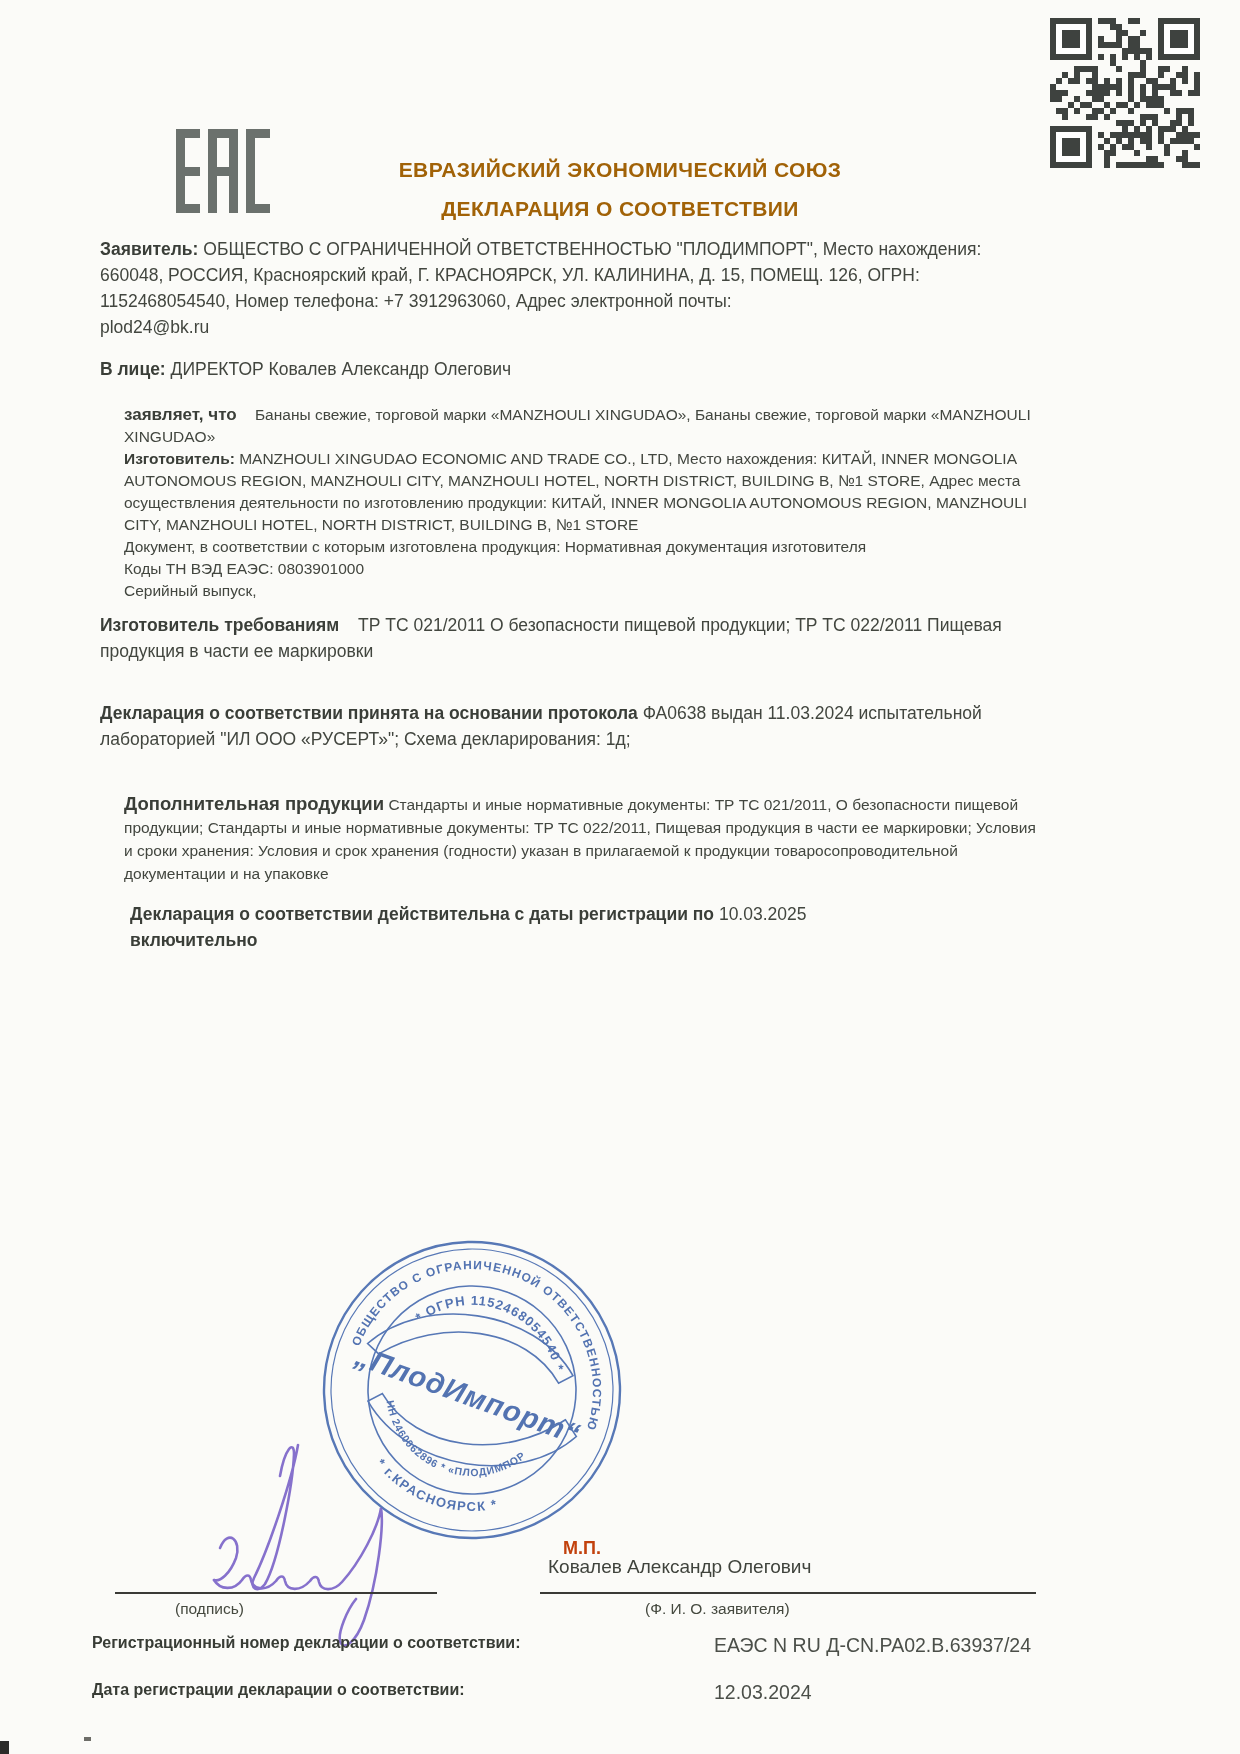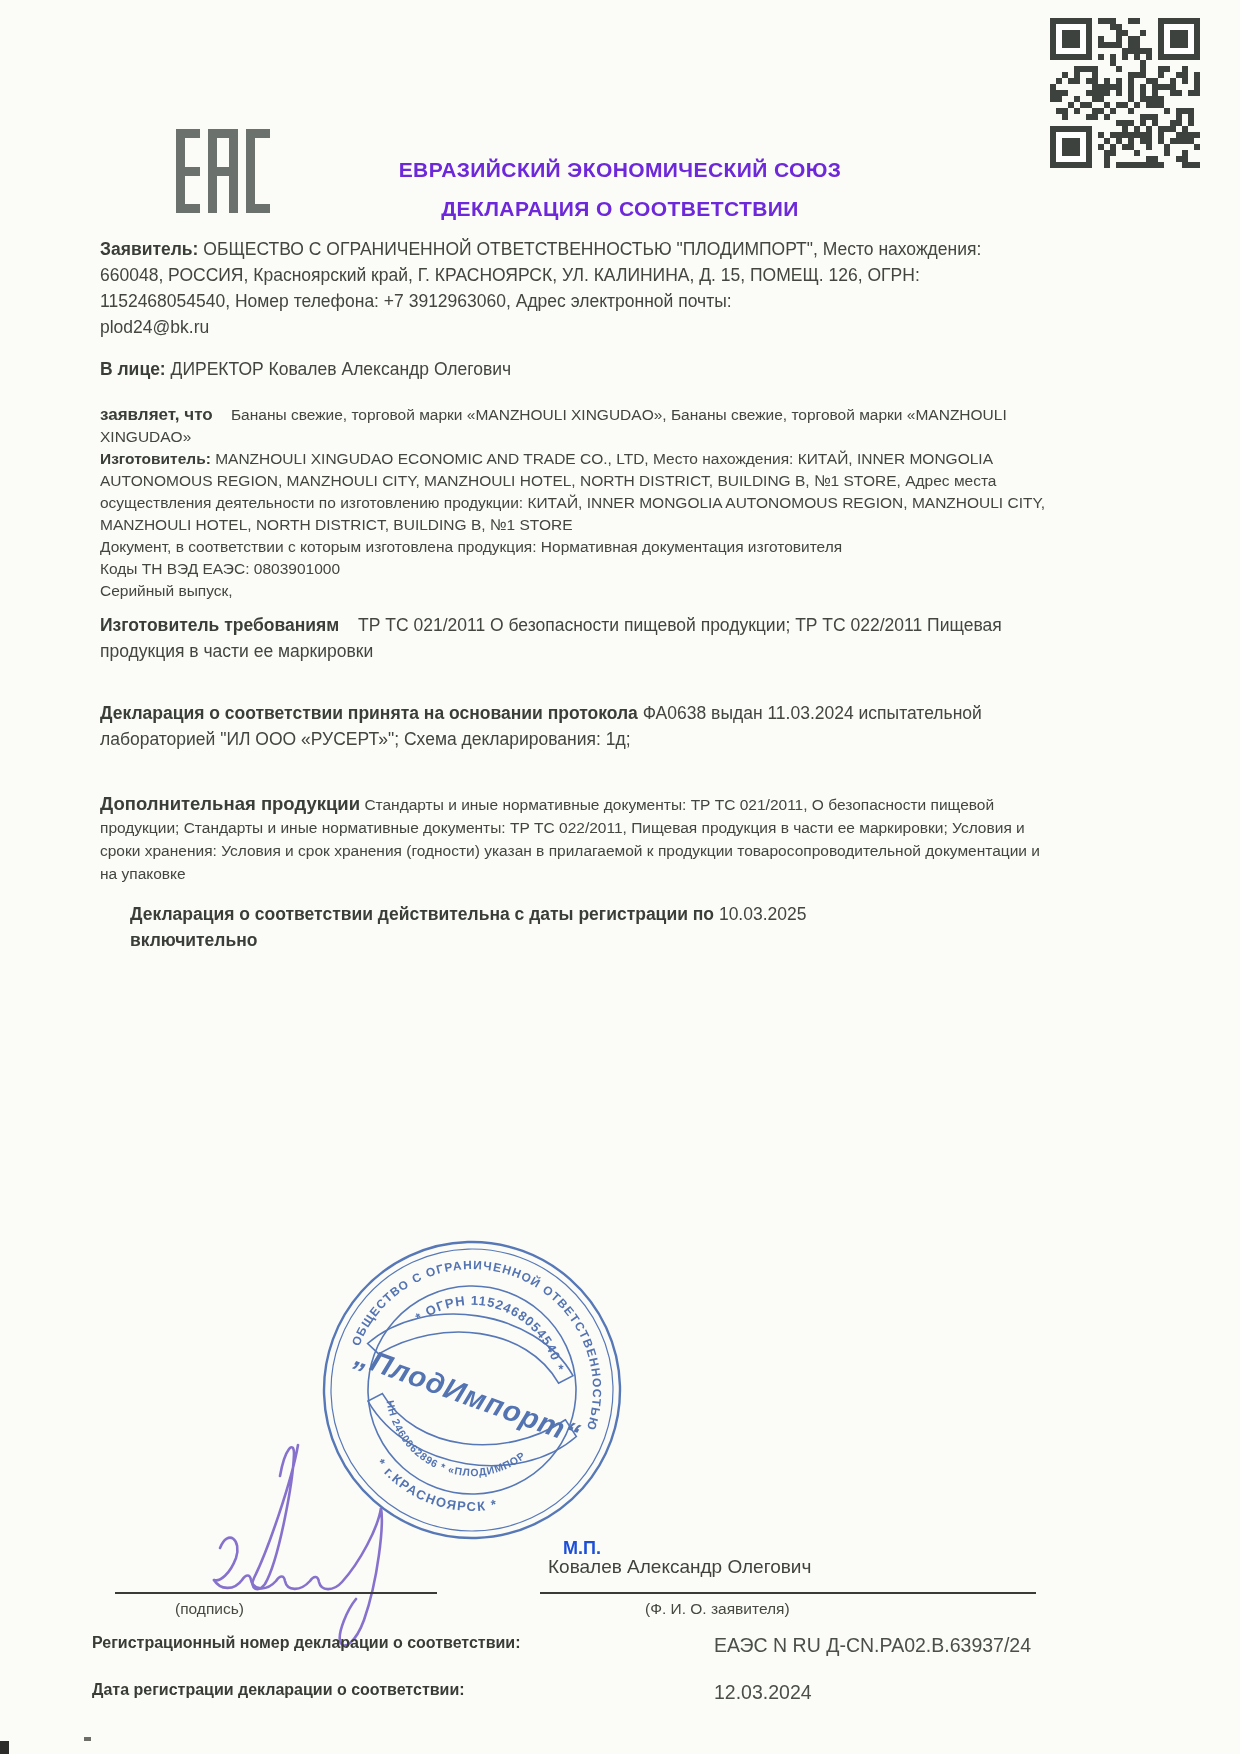--- a/index.html
+++ b/index.html
@@ -4,41 +4,41 @@
 <style>
   html,body{margin:0;padding:0;background:#9a9a98;}
   .page{
     position:relative;width:1240px;height:1754px;margin:0 auto;
     background:#fbfbf8;overflow:hidden;
     font-family:"Liberation Sans",sans-serif;color:#42463f;
   }
   .b{font-weight:bold;color:#3a3e38;}
   
   .title{position:absolute;left:230px;width:780px;text-align:center;
-         font-size:21px;font-weight:bold;color:#6d28d9;letter-spacing:.4px;}
+         font-size:21px;font-weight:bold;color:#a16207;letter-spacing:.4px;}
   .title-union{top:158px;}
   .title-doc{top:197px;}
   .eac-logo{position:absolute;left:176px;top:128px;}
   .qr{position:absolute;left:1050px;top:18px;width:150px;height:150px;}
   
   .content{position:absolute;left:100px;top:236px;width:948px;
            font-size:17.5px;line-height:26px;}
-  .small{font-size:15.5px;line-height:22px;}
+  .small{font-size:15.5px;line-height:22px;margin-left:24px;}
   .lead-gap{margin-right:14px;}
   .m-vlitse{margin-top:16px;}
   .m-declares{margin-top:22px;}
   .m-conf{margin-top:10px;}
   .m-basis{margin-top:36px;}
   .m-add{margin-top:40px;line-height:23px;}
   .m-valid{margin-top:16px;margin-left:30px;}
   .add-label{font-size:18.5px;}
   
   .stamp{position:absolute;left:312px;top:1230px;width:320px;height:320px;}
   .signature{position:absolute;left:150px;top:1400px;width:320px;height:270px;}
-  .mp{position:absolute;left:563px;top:1538px;font-size:18px;font-weight:bold;color:#1d4ed8;}
+  .mp{position:absolute;left:563px;top:1538px;font-size:18px;font-weight:bold;color:#c2410c;}
   .sig-line{position:absolute;border-bottom:2px solid #3a3a36;height:0;}
   .sig-line-left{left:115px;top:1592px;width:322px;}
   .sig-line-right{left:540px;top:1592px;width:496px;}
   .applicant-name{position:absolute;left:548px;top:1556px;font-size:19px;color:#3f433c;}
   .caption{position:absolute;top:1600px;font-size:15.5px;text-align:left;color:#45493f;}
   .cap-sign{left:175px;width:150px;}
   .cap-fio{left:645px;width:225px;}
   .reg-label{position:absolute;left:92px;font-size:16px;font-weight:bold;color:#383c35;}
   .reg-value{position:absolute;left:714px;font-size:19.5px;color:#4b4f49;}
   .row-num{top:1634px;}

